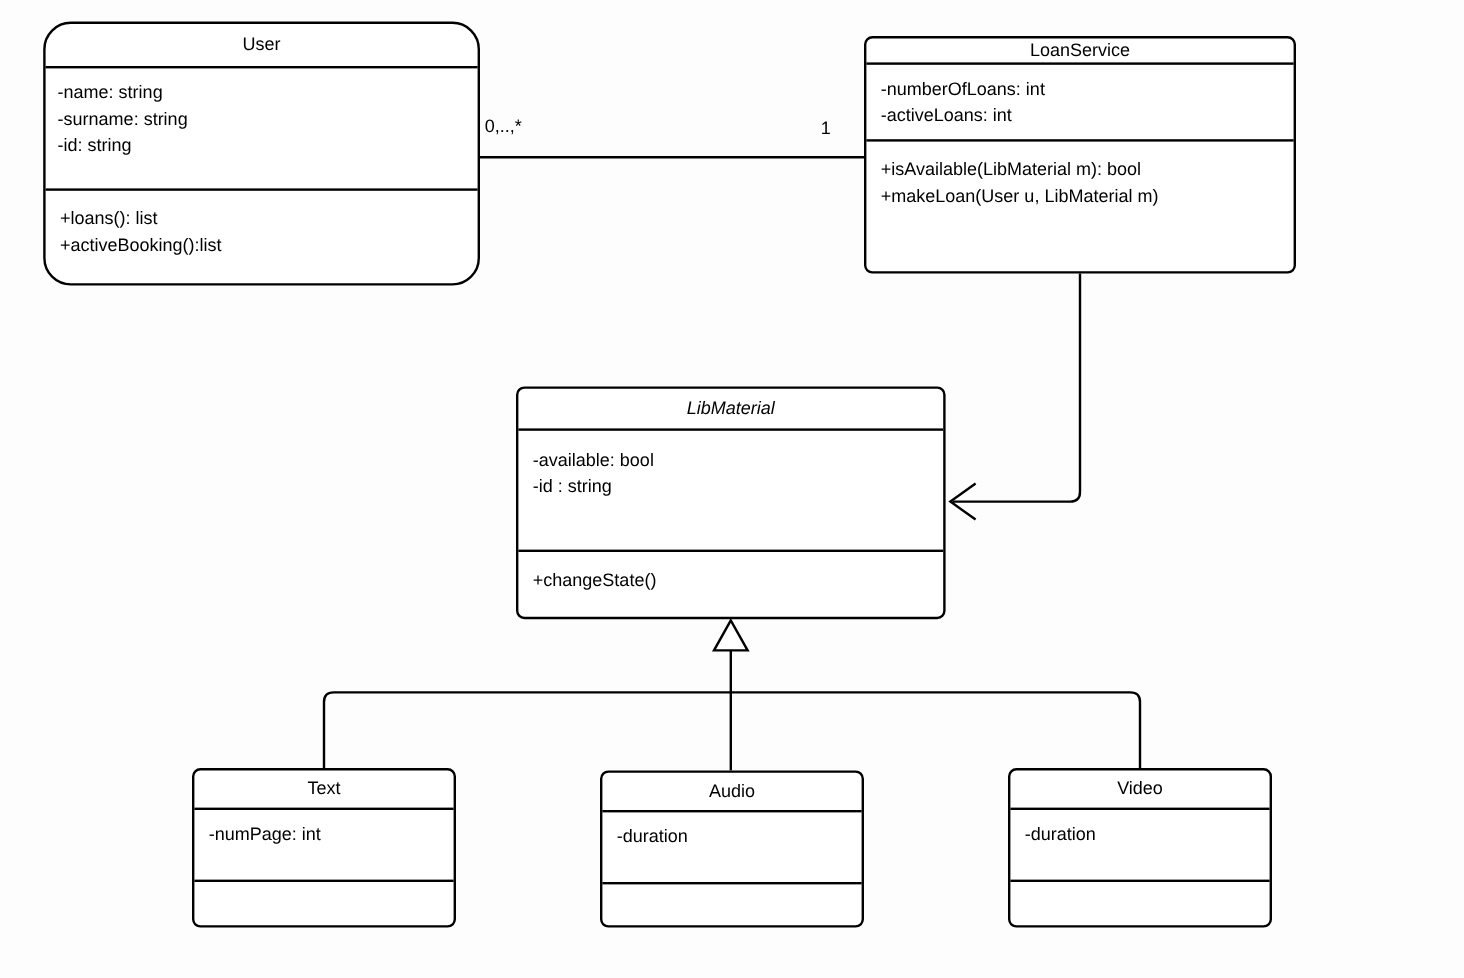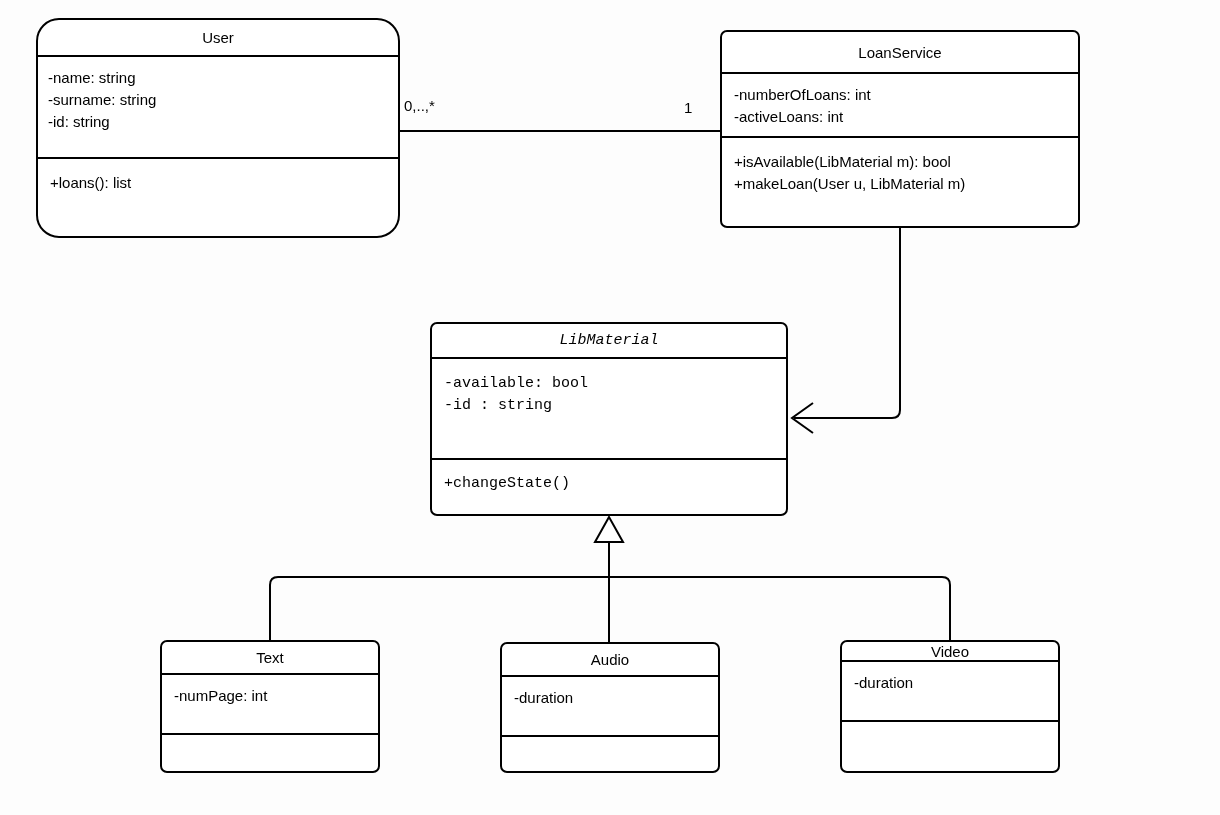--- a/index.html
+++ b/index.html
@@ -96,36 +96,37 @@
 
   <div class="uml-class" style="left:36px; top:18px; width:364px; height:220px;border-radius:23px;">
     <div class="uml-title" style="height:35px;">User</div>
     <div class="uml-section" style="height:102px;padding-left:10px;">
       <div class="uml-line">-name: string</div>
       <div class="uml-line">-surname: string</div>
       <div class="uml-line">-id: string</div>
     </div>
     <div class="uml-section methods grow">
       <div class="uml-line">+loans(): list</div>
+      <div class="uml-line">+activeBooking():list</div>
     </div>
   </div>
 
   <div class="uml-class" style="left:720px; top:30px; width:360px; height:198px;">
-    <div class="uml-title" style="height:40px;">LoanService</div>
+    <div class="uml-title" style="height:20px;">LoanService</div>
     <div class="uml-section" style="height:64px;">
       <div class="uml-line">-numberOfLoans: int</div>
       <div class="uml-line">-activeLoans: int</div>
     </div>
     <div class="uml-section methods grow">
       <div class="uml-line">+isAvailable(LibMaterial m): bool</div>
       <div class="uml-line">+makeLoan(User u, LibMaterial m)</div>
     </div>
   </div>
 
-  <div class="uml-class" style="left:430px; top:322px; width:358px; height:194px;font-family:Liberation Mono, monospace;">
+  <div class="uml-class" style="left:430px; top:322px; width:358px; height:194px;">
     <div class="uml-title abstract" style="height:33px;">LibMaterial</div>
     <div class="uml-section" style="height:101px; padding-top:14px;">
       <div class="uml-line">-available: bool</div>
       <div class="uml-line">-id : string</div>
     </div>
     <div class="uml-section methods grow">
       <div class="uml-line">+changeState()</div>
     </div>
   </div>
 
@@ -139,20 +140,20 @@
 
   <div class="uml-class" style="left:500px; top:642px; width:220px; height:131px;">
     <div class="uml-title" style="height:31px;">Audio</div>
     <div class="uml-section" style="height:60px;">
       <div class="uml-line">-duration</div>
     </div>
     <div class="uml-section grow"></div>
   </div>
 
   <div class="uml-class" style="left:840px; top:640px; width:220px; height:133px;">
-    <div class="uml-title" style="height:18px;">Video</div>
+    <div class="uml-title" style="height:31px;">Video</div>
     <div class="uml-section" style="height:60px;">
       <div class="uml-line">-duration</div>
     </div>
     <div class="uml-section grow"></div>
   </div>
 
 </div>
 
 </body></html>

